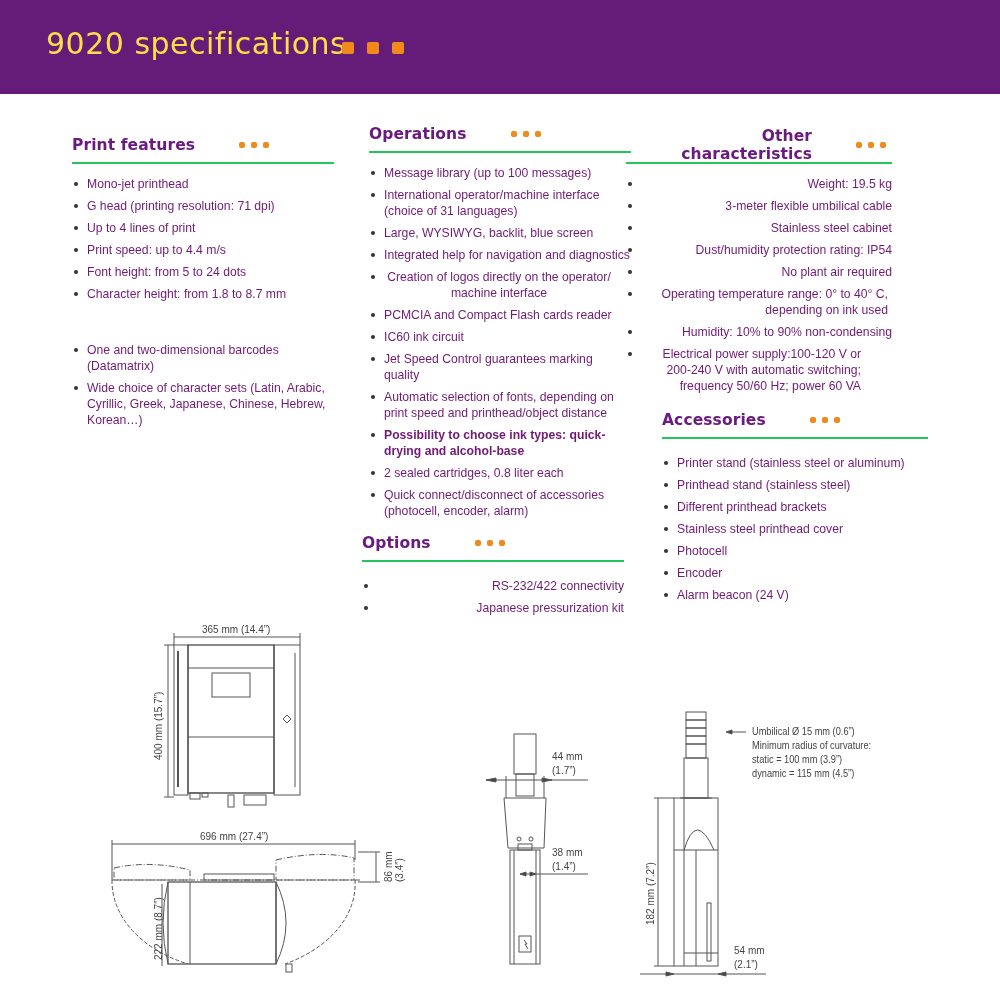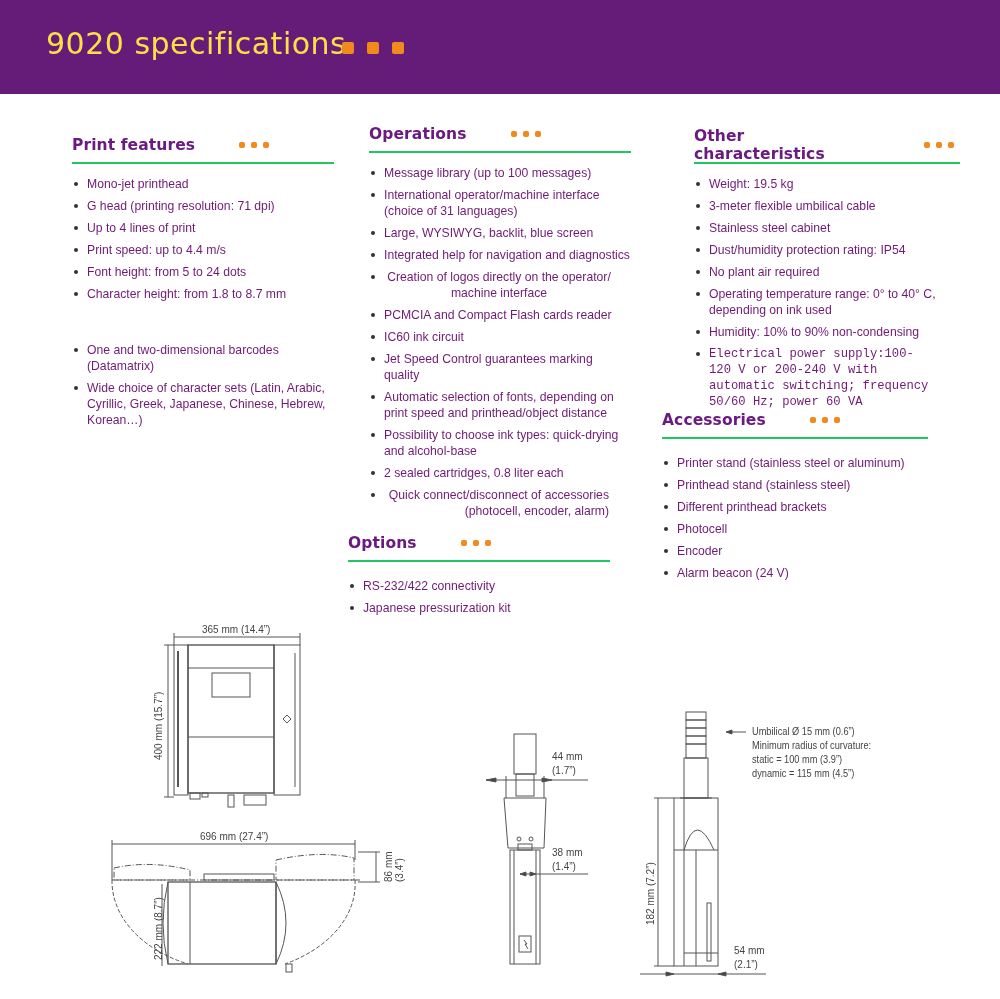--- a/index.html
+++ b/index.html
@@ -94,75 +94,76 @@
   <ul class="items">
     <li>Message library (up to 100 messages)</li>
     <li style="width:240px;">International operator/machine interface (choice of 31 languages)</li>
     <li>Large, WYSIWYG, backlit, blue screen</li>
     <li>Integrated help for navigation and diagnostics</li>
     <li style="width:245px;text-align:center;">Creation of logos directly on the operator/ machine interface</li>
     <li>PCMCIA and Compact Flash cards reader</li>
     <li>IC60 ink circuit</li>
     <li>Jet Speed Control guarantees marking quality</li>
     <li style="width:250px;">Automatic selection of fonts, depending on print speed and printhead/object distance</li>
-    <li style="width:250px;">Possibility to choose ink types: quick-drying and alcohol-base</li>
+    <li style="width:250px;font-weight:bold;">Possibility to choose ink types: quick-drying and alcohol-base</li>
     <li>2 sealed cartridges, 0.8 liter each</li>
-    <li style="width:240px;text-align:right;">Quick connect/disconnect of accessories (photocell, encoder, alarm)</li>
-  </ul>
-</div>
-
-<div class="section" style="left:348px; top:538px; width:262px;">
+    <li style="width:240px;">Quick connect/disconnect of accessories (photocell, encoder, alarm)</li>
+  </ul>
+</div>
+
+<div class="section" style="left:362px; top:538px; width:262px;text-align:right;">
   <div class="sec-head">
     <span class="sec-title">Options</span>
     <span class="dots sec-dots">
       <span class="dot"></span>
         <span class="dot"></span>
         <span class="dot"></span>
     </span>
   </div>
   <ul class="items" style="margin-top:16px;">
     <li>RS-232/422 connectivity</li>
     <li>Japanese pressurization kit</li>
   </ul>
 </div>
 
-<div class="section" style="left:694px; top:140px; width:266px;">
+<div class="section" style="left:626px; top:140px; width:266px;text-align:right;">
   <div class="sec-head">
     <span class="sec-title">Other characteristics</span>
     <span class="dots sec-dots">
       <span class="dot"></span>
         <span class="dot"></span>
         <span class="dot"></span>
     </span>
   </div>
   <ul class="items">
     <li>Weight: 19.5 kg</li>
     <li>3-meter flexible umbilical cable</li>
     <li>Stainless steel cabinet</li>
     <li>Dust/humidity protection rating: IP54</li>
     <li>No plant air required</li>
     <li style="width:262px;">Operating temperature range: 0° to 40° C, depending on ink used</li>
     <li>Humidity: 10% to 90% non-condensing</li>
-    <li style="width:235px;font-family:Liberation Mono, monospace;">Electrical power supply:100-120 V or 200-240 V with automatic switching; frequency 50/60 Hz; power 60 VA</li>
+    <li style="width:235px;">Electrical power supply:100-120 V or 200-240 V with automatic switching; frequency 50/60 Hz; power 60 VA</li>
   </ul>
 </div>
 
 <div class="section" style="left:662px; top:415px; width:266px;">
   <div class="sec-head">
     <span class="sec-title">Accessories</span>
     <span class="dots sec-dots">
       <span class="dot"></span>
         <span class="dot"></span>
         <span class="dot"></span>
     </span>
   </div>
   <ul class="items" style="margin-top:16px;">
     <li>Printer stand (stainless steel or aluminum)</li>
     <li>Printhead stand (stainless steel)</li>
     <li>Different printhead brackets</li>
+    <li>Stainless steel printhead cover</li>
     <li>Photocell</li>
     <li>Encoder</li>
     <li>Alarm beacon (24 V)</li>
   </ul>
 </div>
 
 <svg class="drawing" style="left:140px; top:615px;" width="200" height="200" viewBox="0 0 200 200">
   <g stroke="#555" fill="none" stroke-width="1">
     <line x1="34" y1="22" x2="160" y2="22"></line>
     <line x1="34" y1="18" x2="34" y2="30"></line>

